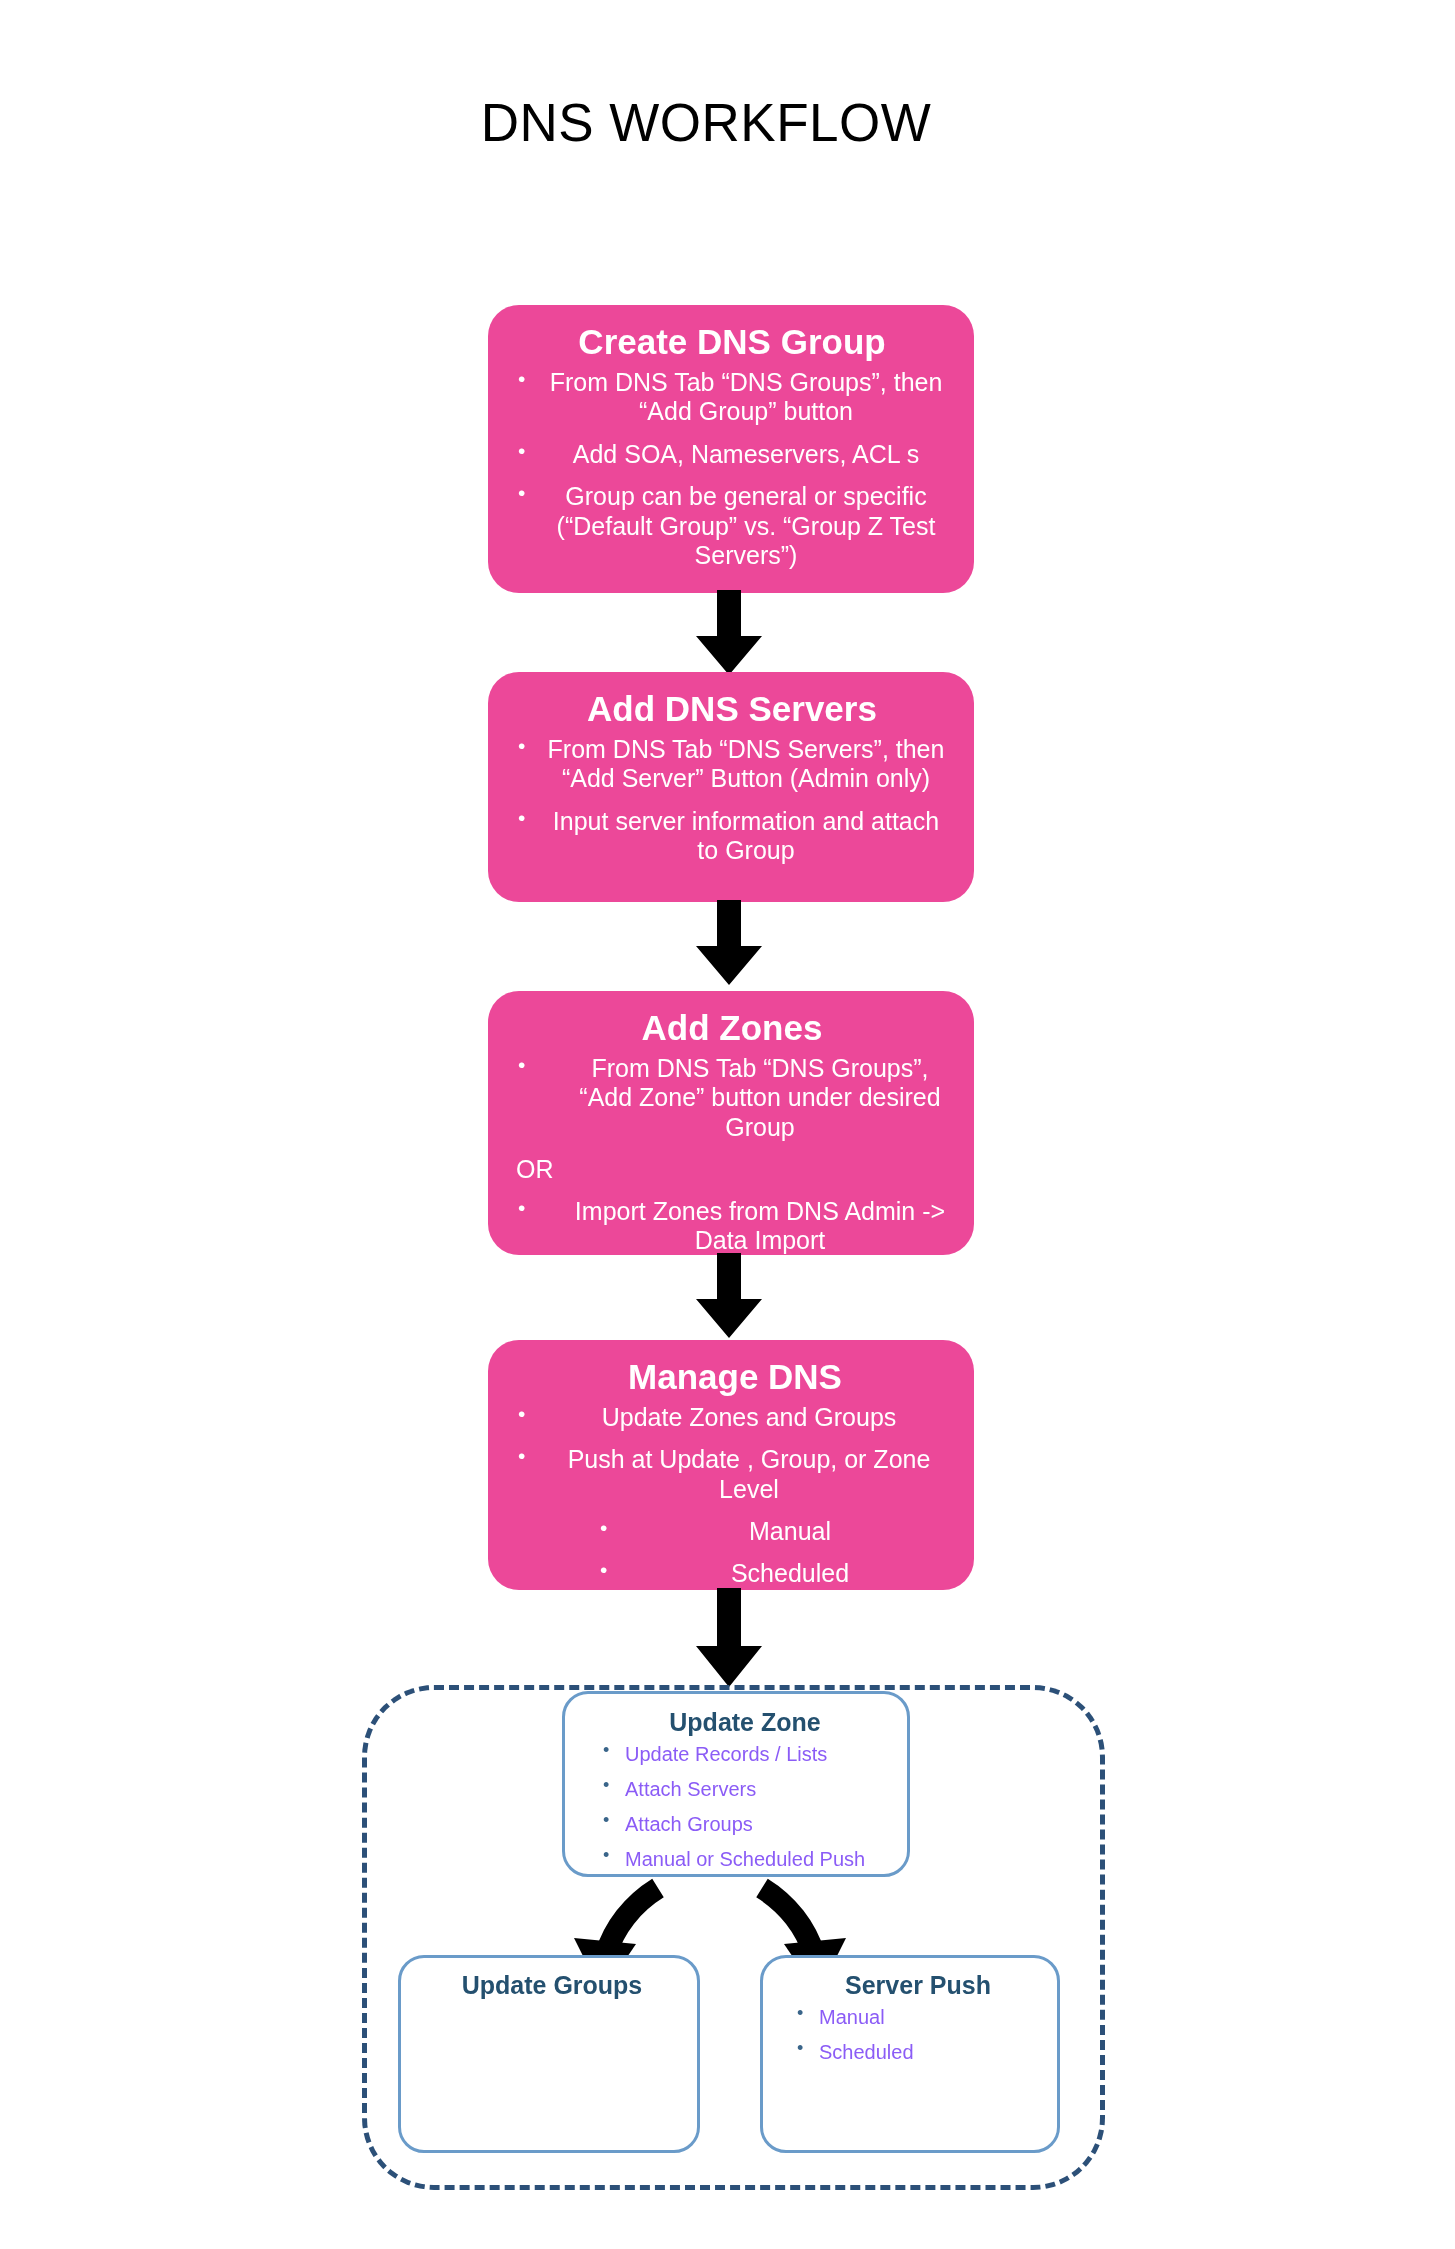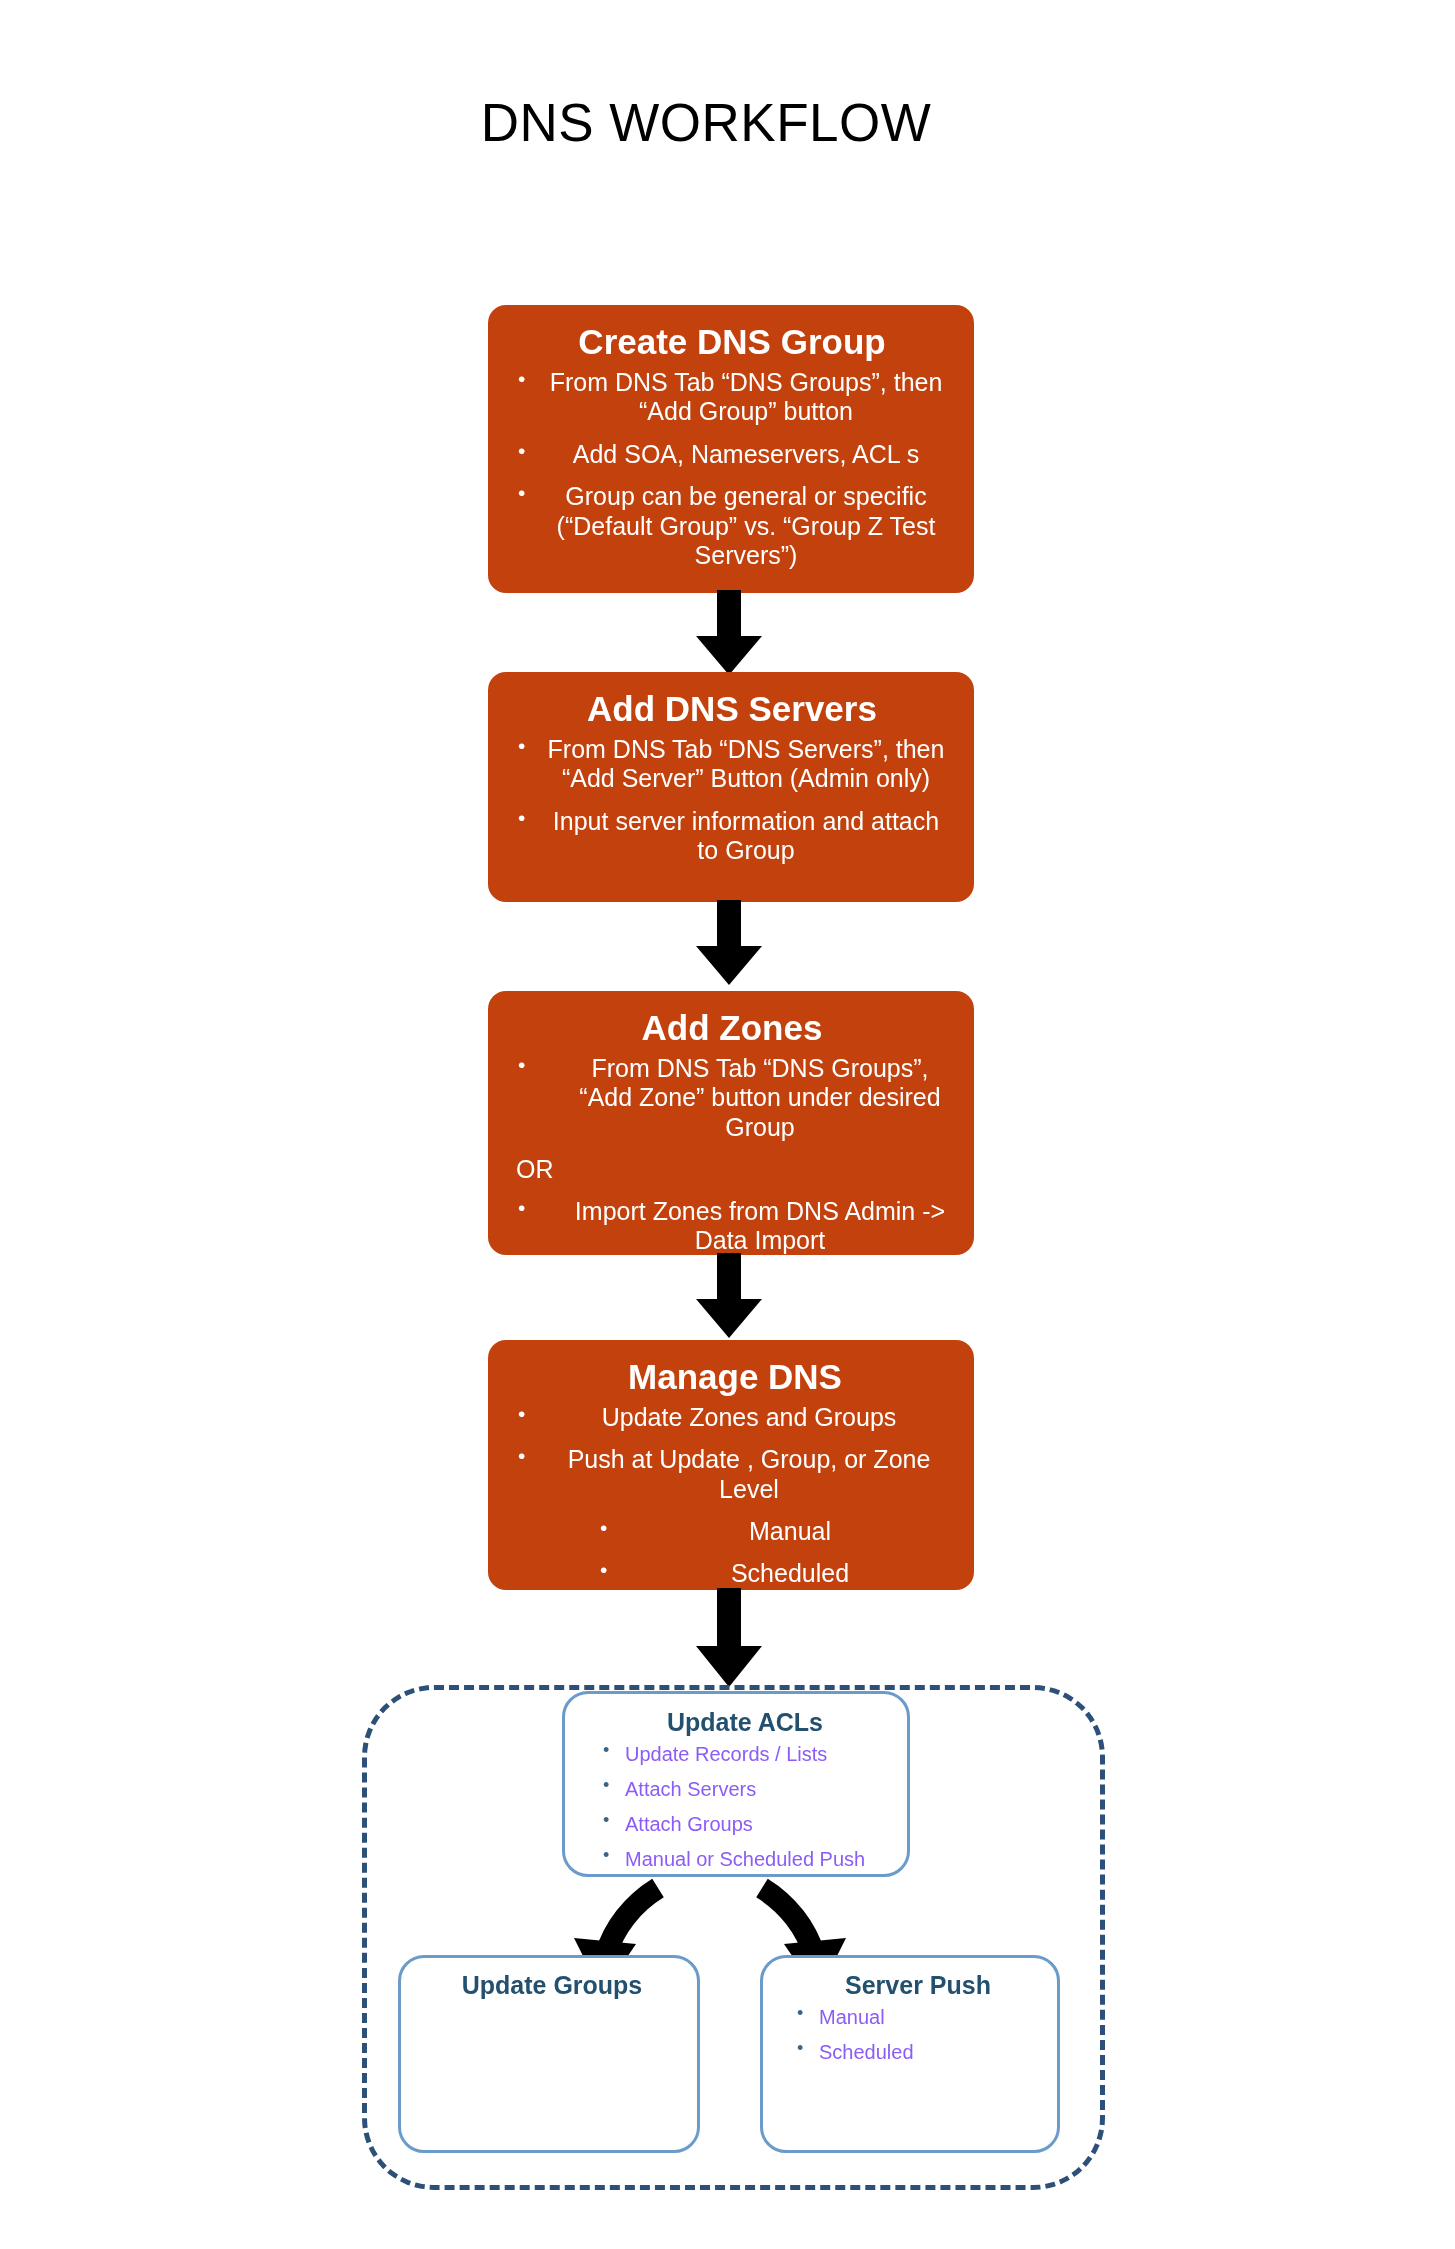--- a/index.html
+++ b/index.html
@@ -11,21 +11,21 @@
   #canvas{position:absolute;left:0;top:0;width:1455px;height:2249px;}
 
   
   .title{
     position:absolute;left:0;top:92px;width:1412px;text-align:center;
     font-size:53px;font-weight:400;color:#000000;letter-spacing:0.5px;
   }
 
   
   .bluebox{
-    position:absolute;background:#c2410c;border-radius:18px;
+    position:absolute;background:#ec4899;border-radius:31px;
     box-sizing:border-box;color:#ffffff;
   }
   .bluebox .bx-title{
     text-align:center;font-weight:bold;font-size:35px;color:#ffffff;
     line-height:1.1;margin:0 0 6px 0;padding:0;
   }
   .bluebox ul{
     list-style:none;margin:0;padding:0;text-align:center;
   }
   .bluebox li{
@@ -128,21 +128,21 @@
     </ul>
   </div>
 
   <svg class="arrow-svg" style="left:694px;top:1588px;" width="70" height="100" viewBox="0 0 70 100">
     <polygon points="23,0 47,0 47,58 68,58 35,99 2,58 23,58" fill="#000000"></polygon>
   </svg>
 
   <div class="dashed-group" style="left:362px;top:1685px;width:743px;height:505px;"></div>
 
   <div class="whitebox" style="left:562px;top:1691px;width:348px;height:186px;padding:14px 16px 0 34px;">
-    <div class="wx-title">Update ACLs</div>
+    <div class="wx-title">Update Zone</div>
     <ul>
       <li>Update Records / Lists</li>
       <li>Attach Servers</li>
       <li>Attach Groups</li>
       <li>Manual or Scheduled Push</li>
     </ul>
   </div>
 
   <svg class="curve-svg" style="left:540px;top:1868px;" width="340" height="130" viewBox="0 0 340 130">
     <path d="M118 20 C 92 36, 74 60, 66 86" stroke="#000000" stroke-width="22" fill="none" stroke-linecap="butt"></path>

